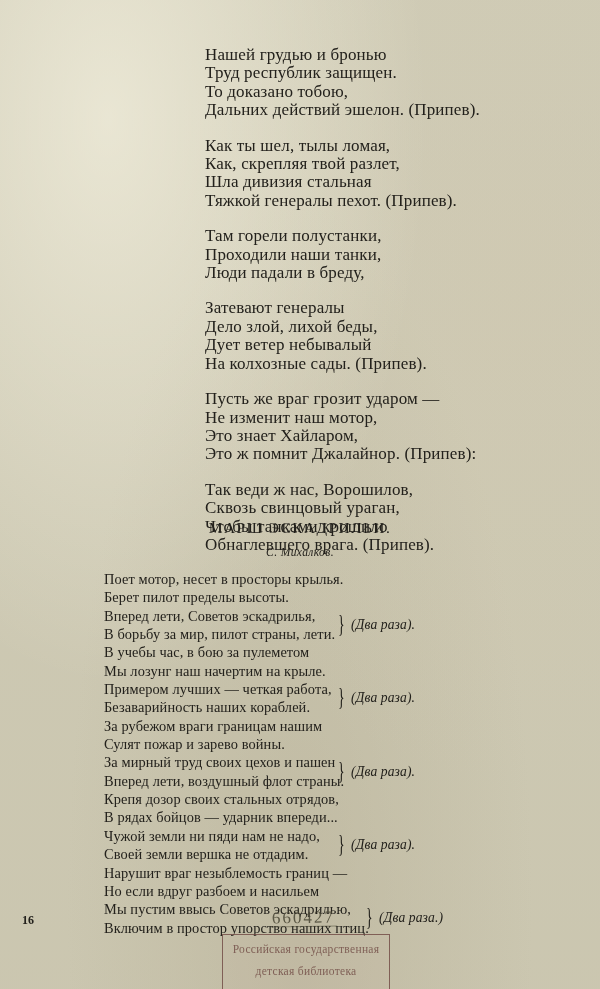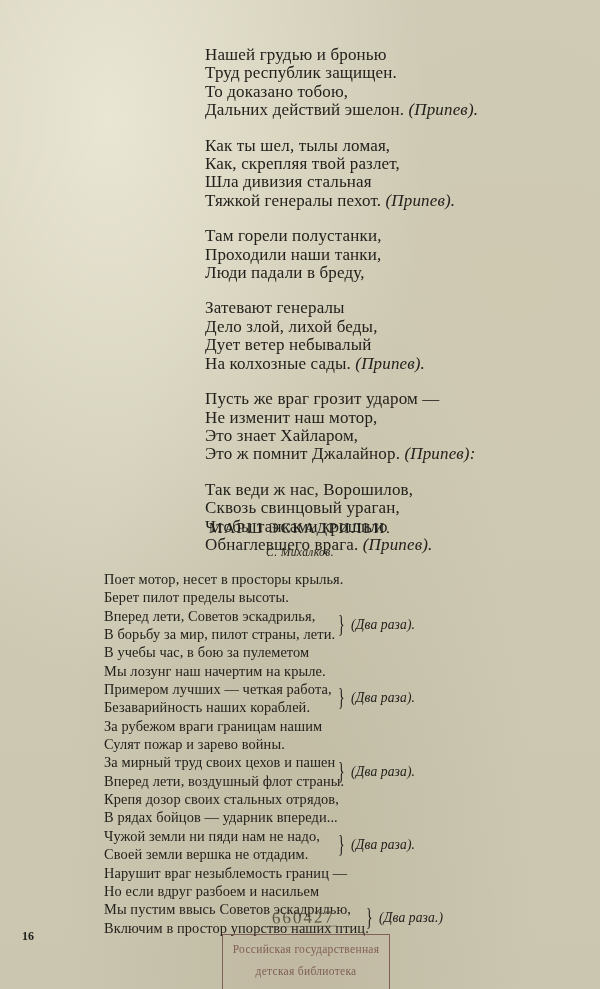--- a/index.html
+++ b/index.html
@@ -41,21 +41,20 @@
   .stanza {
     margin-bottom: 17px;
   }
   .stanza .ln {
     font-size: 17px;
     line-height: 18.4px;
     letter-spacing: 0.15px;
     white-space: pre;
   }
   .ital {
-    font-style: italic;
   }
 
   
   .song-title {
     position: absolute;
     left: 0;
     right: 0;
     top: 519px;
     text-align: center;
     font-size: 15.5px;
@@ -108,21 +107,20 @@
     margin-right: 1px;
   }
 
   
   .folio {
     position: absolute;
     left: 22px;
     top: 913px;
     font-size: 12px;
     font-weight: bold;
-    margin-top: 16px;
   }
 
   
   .accession {
     position: absolute;
     left: 272px;
     top: 908px;
     font-size: 17px;
     letter-spacing: 2px;
     color: #4a4736;

